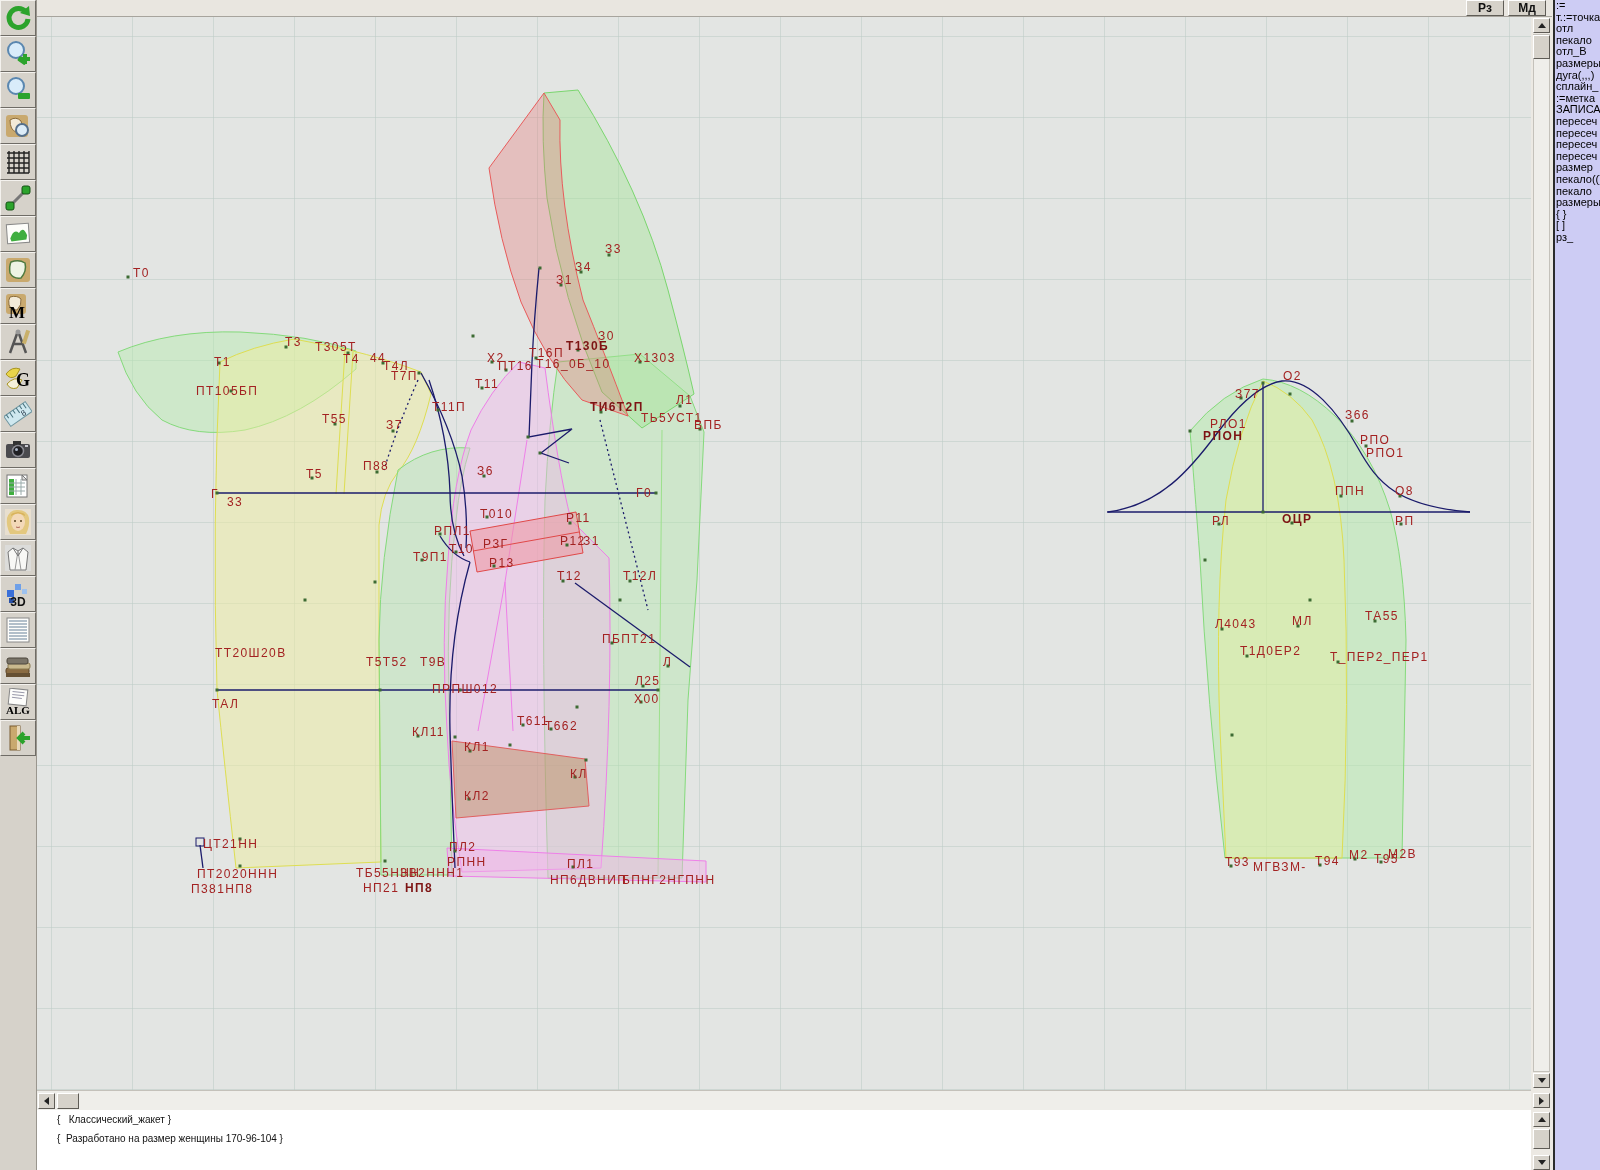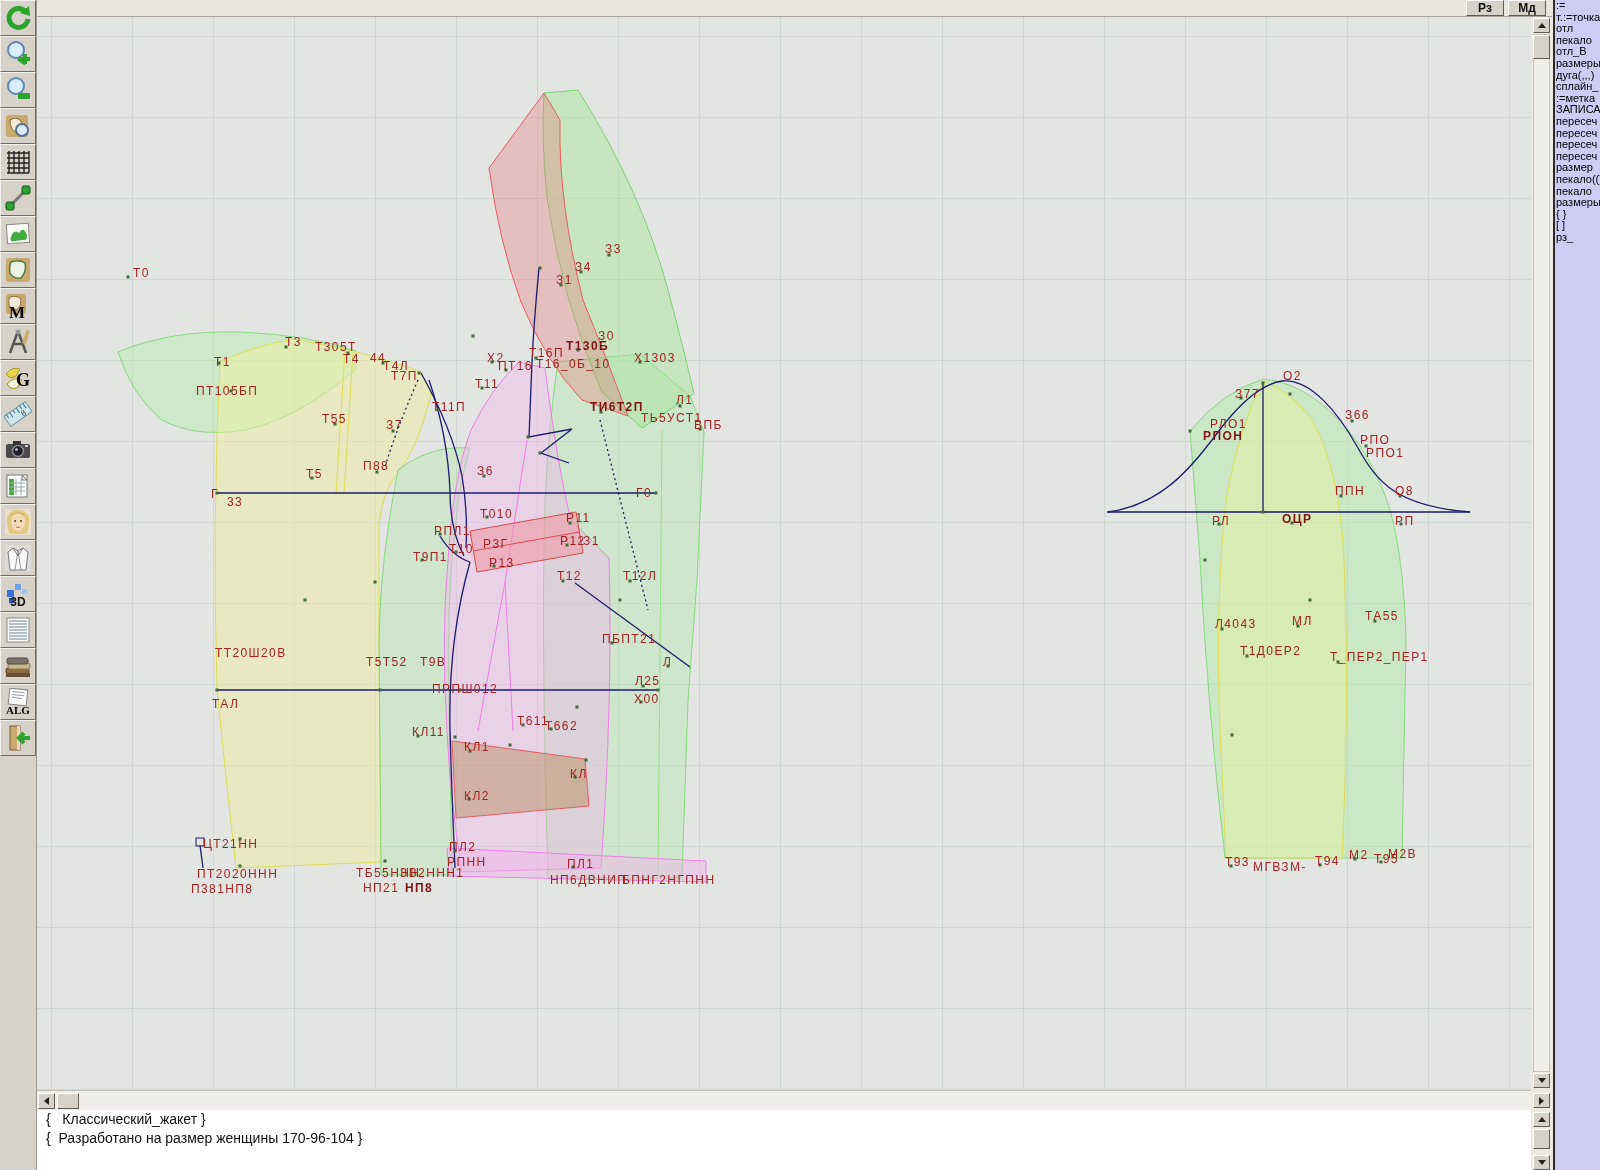--- a/index.html
+++ b/index.html
@@ -40,21 +40,21 @@
   .arr { width:0; height:0; }
   .arr-up    { border-left:4px solid transparent; border-right:4px solid transparent; border-bottom:5px solid #222; }
   .arr-down  { border-left:4px solid transparent; border-right:4px solid transparent; border-top:5px solid #222; }
   .arr-left  { border-top:4px solid transparent; border-bottom:4px solid transparent; border-right:5px solid #222; }
   .arr-right { border-top:4px solid transparent; border-bottom:4px solid transparent; border-left:5px solid #222; }
 
   
   #hscroll { position:absolute; left:37px; top:1090px; width:1494px; height:20px; background:#efeeea; border-top:1px solid #c4c1ba; }
   #hscroll .sb-btn { top:2px; height:16px; }
   #status-area { position:absolute; left:37px; top:1110px; width:1494px; height:60px; background:#ffffff; }
-  .status-line { font-size:14px; color:#111; padding-left:9px; line-height:19px; white-space:pre; }
+  .status-line { font-size:10px; color:#111; padding-left:20px; line-height:19px; white-space:pre; }
 
   
   #cmd-panel { position:absolute; left:1553px; top:0; width:47px; height:1170px;
     background:#cdccf4; border-left:2px solid #2b2b2b; z-index:6; overflow:hidden; }
   .cmd-item { font-size:11px; line-height:11.6px; color:#000; white-space:nowrap; padding-left:1px; cursor:pointer; }
 </style>
 </head>
 <body>
 
 <div id="app">

